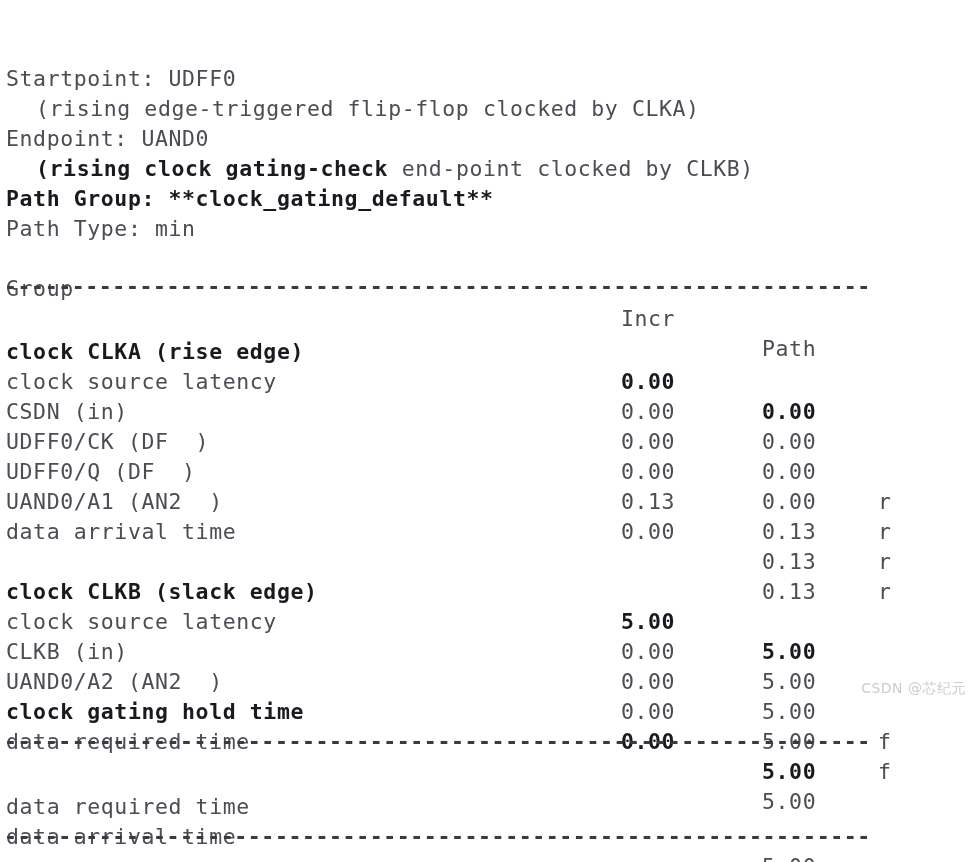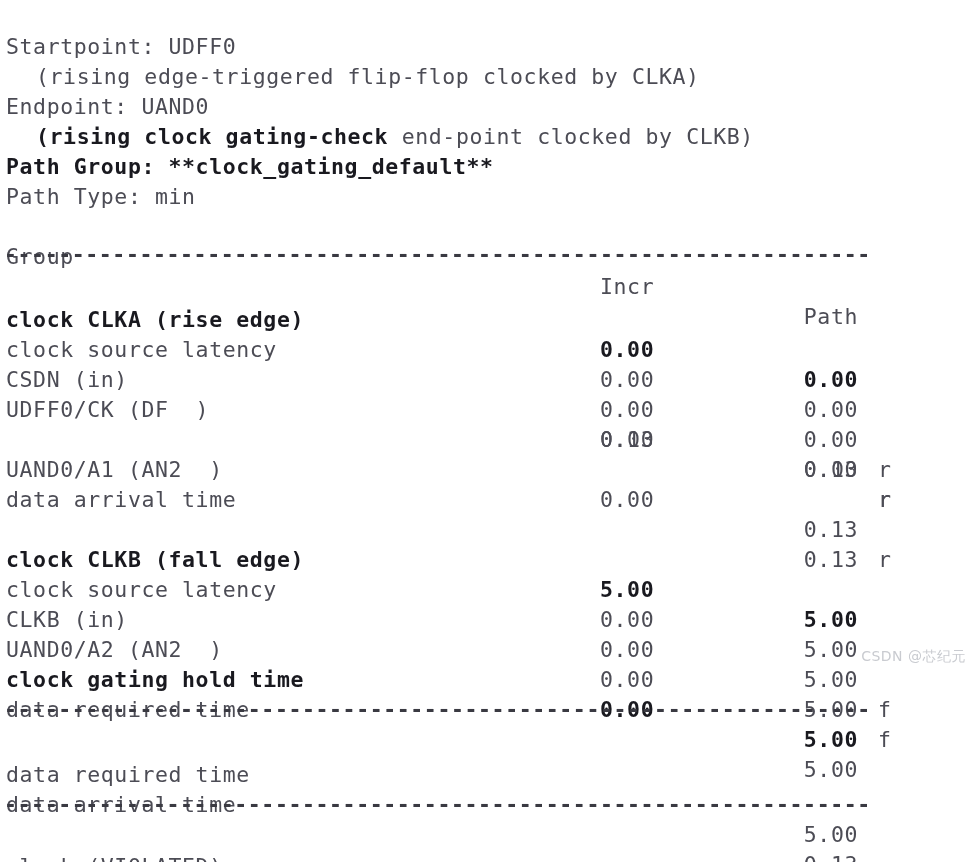--- a/index.html
+++ b/index.html
@@ -22,20 +22,21 @@
     --ink-rule: #3a3a42;
     --ink-watermark: #c9cbd0;
   }
 
   #report {
     position: relative;
     width: 974px;
     height: 672px;
     padding: 0;
     box-sizing: border-box;
+    margin-top: 32px;
   }
 
   
   .line {
     position: absolute;
     left: 0;
     width: 974px;
     height: 30px;
     line-height: 30px;
     white-space: pre;
@@ -62,28 +63,27 @@
   }
   .col-point.indent {
     left: 36px;
   }
 
   
   .col-incr {
     position: absolute;
     left: 600px;
     width: 96px;
-    text-align: left;
+    text-align: center;
     white-space: pre;
   }
   .col-path {
     position: absolute;
     left: 762px;
     width: 96px;
-    text-align: right;
     white-space: pre;
   }
   .col-edge {
     position: absolute;
     left: 878px;
     width: 30px;
     text-align: left;
     white-space: pre;
   }
 
@@ -174,41 +174,42 @@
   </div>
 
   <div class="line" style="top:365px;">
     <span class="col-point">UDFF0/CK (DF  )</span>
     <span class="col-incr">0.00</span>
     <span class="col-path">0.00</span>
     <span class="col-edge">r</span>
   </div>
 
   <div class="line" style="top:395px;">
+    <span class="col-point">UDFF0/Q (DF  )</span>
     <span class="col-incr">0.13</span>
     <span class="col-path">0.13</span>
     <span class="col-edge">r</span>
   </div>
 
   <div class="line" style="top:425px;">
     <span class="col-point">UAND0/A1 (AN2  )</span>
     <span class="col-incr">0.00</span>
     <span class="col-path">0.13</span>
     <span class="col-edge">r</span>
   </div>
 
   <div class="line" style="top:455px;">
     <span class="col-point">data arrival time</span>
     <span class="col-incr"></span>
     <span class="col-path">0.13</span>
     <span class="col-edge"></span>
   </div>
 
   <div class="line bold" style="top:515px;">
-    <span class="col-point">clock CLKB (fall edge)</span>
+    <span class="col-point">clock CLKB (slack edge)</span>
     <span class="col-incr">5.00</span>
     <span class="col-path">5.00</span>
     <span class="col-edge"></span>
   </div>
 
   <div class="line" style="top:545px;">
     <span class="col-point">clock source latency</span>
     <span class="col-incr">0.00</span>
     <span class="col-path">5.00</span>
     <span class="col-edge"></span>

